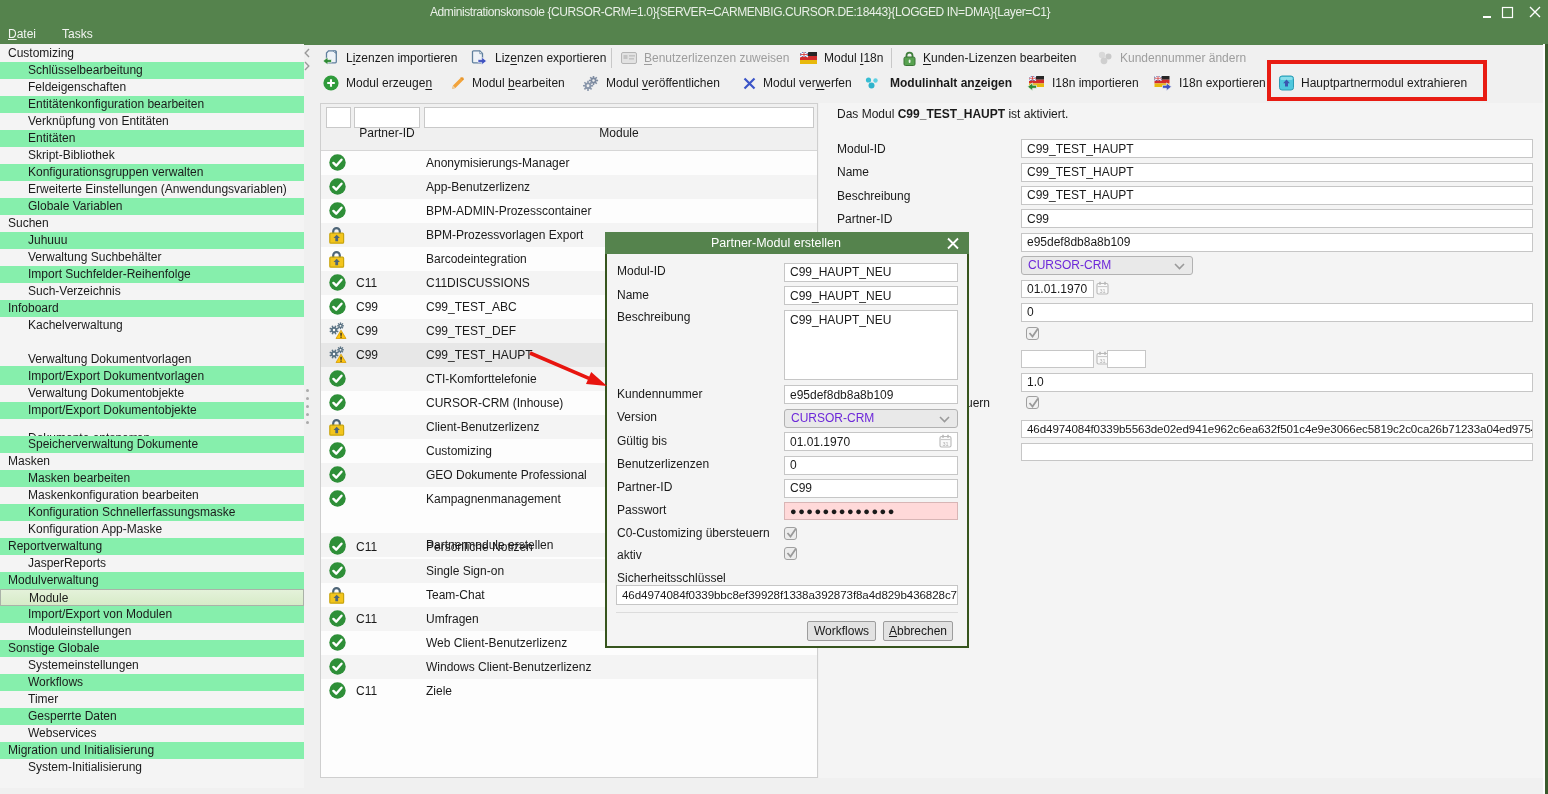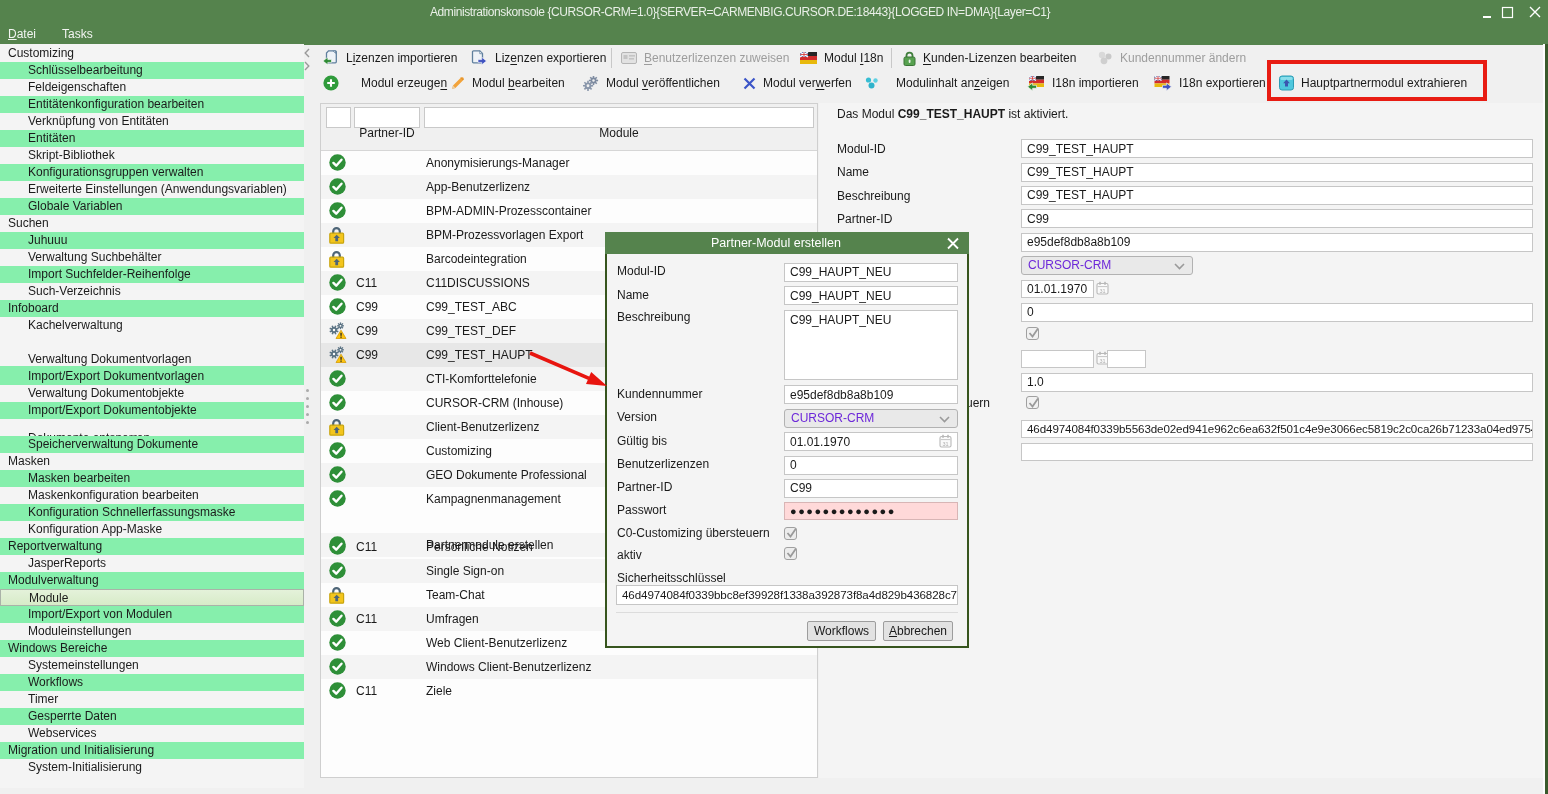--- a/index.html
+++ b/index.html
@@ -89,21 +89,21 @@
 <div class="ab srow lv1 alt" style="top:470px;">Masken bearbeiten</div>
 <div class="ab srow lv1" style="top:487px;">Maskenkonfiguration bearbeiten</div>
 <div class="ab srow lv1 alt" style="top:504px;">Konfiguration Schnellerfassungsmaske</div>
 <div class="ab srow lv1" style="top:521px;">Konfiguration App-Maske</div>
 <div class="ab srow lv0 alt" style="top:538px;">Reportverwaltung</div>
 <div class="ab srow lv1" style="top:555px;">JasperReports</div>
 <div class="ab srow lv0 alt" style="top:572px;">Modulverwaltung</div>
 <div class="ab srow lv1 sel" style="top:589px;">Module</div>
 <div class="ab srow lv1 alt" style="top:606px;">Import/Export von Modulen</div>
 <div class="ab srow lv1" style="top:623px;">Moduleinstellungen</div>
-<div class="ab srow lv0 alt" style="top:640px;">Windows Bereiche</div>
+<div class="ab srow lv0 alt" style="top:640px;">Sonstige Globale</div>
 <div class="ab srow lv1" style="top:657px;">Systemeinstellungen</div>
 <div class="ab srow lv1 alt" style="top:674px;">Workflows</div>
 <div class="ab srow lv1" style="top:691px;">Timer</div>
 <div class="ab srow lv1 alt" style="top:708px;">Gesperrte Daten</div>
 <div class="ab srow lv1" style="top:725px;">Webservices</div>
 <div class="ab srow lv0 alt" style="top:742px;">Migration und Initialisierung</div>
 <div class="ab srow lv1" style="top:759px;">System-Initialisierung</div>
 <svg class="ab" style="left:304px;top:48px;" width="6" height="10" viewBox="0 0 6 10">
         <path d="M5 1L1.2 5 5 9" stroke="#9a9a9a" stroke-width="1.4" fill="none"></path>
       </svg>
@@ -173,21 +173,21 @@
         </svg>
         <span style="margin-left:7px;">Kundennummer ändern</span>
       </div>
 </div>
   <div>
 <div class="ab titem" style="left:323px;top:70px;">
         <svg width="16" height="16" viewBox="0 0 16 16" style="">
           <circle cx="8" cy="8" r="7.6" fill="#2f9b3b"></circle>
           <path d="M8 4.2v7.6M4.2 8h7.6" stroke="#fff" stroke-width="2.1"></path>
         </svg>
-        <span style="margin-left:22px;">Modul erzeuge<u>n</u></span>
+        <span style="margin-left:7px;">Modul erzeuge<u>n</u></span>
       </div>
 <div class="ab titem" style="left:450px;top:70px;">
         <svg width="15" height="15" viewBox="0 0 15 15" style="">
           <path d="M2 13l1-3.4 8-8c0.6-0.6 1.6-0.6 2.2 0l0.2 0.2c0.6 0.6 0.6 1.6 0 2.2l-8 8z" fill="#f2a33b"></path>
           <path d="M2 13l1-3.4 2.4 2.4z" fill="#e8cfa8"></path>
           <path d="M11 1.6l2.4 2.4" stroke="#d88b28" stroke-width="1"></path>
         </svg>
         <span style="margin-left:7px;">Modul <u>b</u>earbeiten</span>
       </div>
 <div class="ab titem" style="left:583px;top:70px;">
@@ -228,21 +228,21 @@
           <path d="M1.5 1.5L11.5 11.5M11.5 1.5L1.5 11.5" stroke="#3c55c8" stroke-width="2.2"></path>
         </svg>
         <span style="margin-left:7px;">Modul ver<u>w</u>erfen</span>
       </div>
 <div class="ab titem" style="left:864px;top:70px;">
         <svg width="16" height="14" viewBox="0 0 16 14" style="">
           <circle cx="4.5" cy="4" r="2.6" fill="#37bdd3"></circle>
           <circle cx="11.5" cy="4.5" r="2.2" fill="#5fd0e2"></circle>
           <circle cx="7.5" cy="9.5" r="3" fill="#2fb3cb"></circle>
         </svg>
-        <span style="margin-left:16px;">Modulinhalt an<u>z</u>eigen</span>
+        <span style="margin-left:10px;font-weight:bold;">Modulinhalt an<u>z</u>eigen</span>
       </div>
 <div class="ab titem" style="left:1027px;top:70px;">
         <svg width="18" height="15" viewBox="0 0 18 15" style="">
           <rect x="2" y="0" width="15" height="3.7" fill="#262626"></rect>
           <rect x="2" y="3.7" width="15" height="3.7" fill="#d22d2d"></rect>
           <rect x="2" y="7.4" width="15" height="3.6" fill="#e8b90c"></rect>
           <rect x="2" y="0" width="7" height="4.6" fill="#3f5fae"></rect>
           <path d="M2 0l7 4.6M9 0L2 4.6" stroke="#fff" stroke-width="1.2"></path>
           <path d="M5.5 0v4.6M2 2.3h7" stroke="#fff" stroke-width="1.4"></path>
           <path d="M5.5 0v4.6M2 2.3h7" stroke="#d22d2d" stroke-width="0.7"></path>

